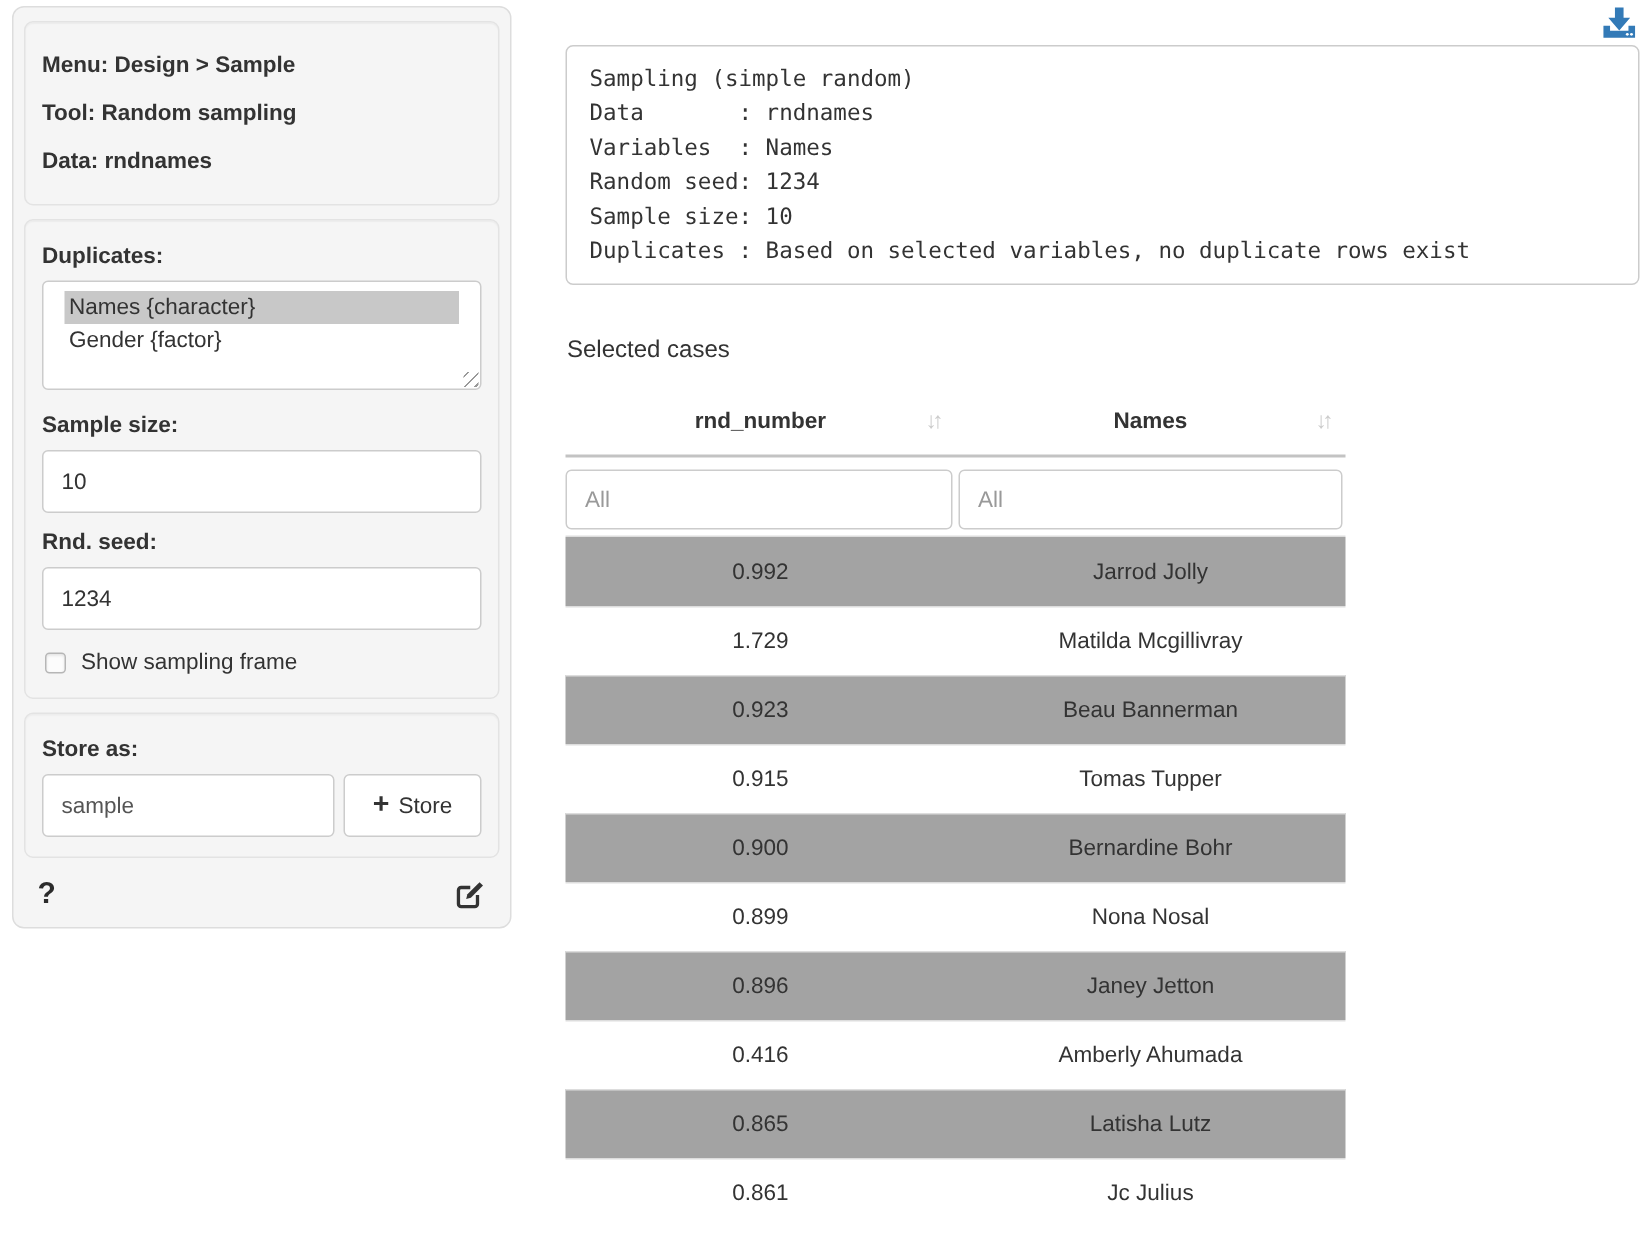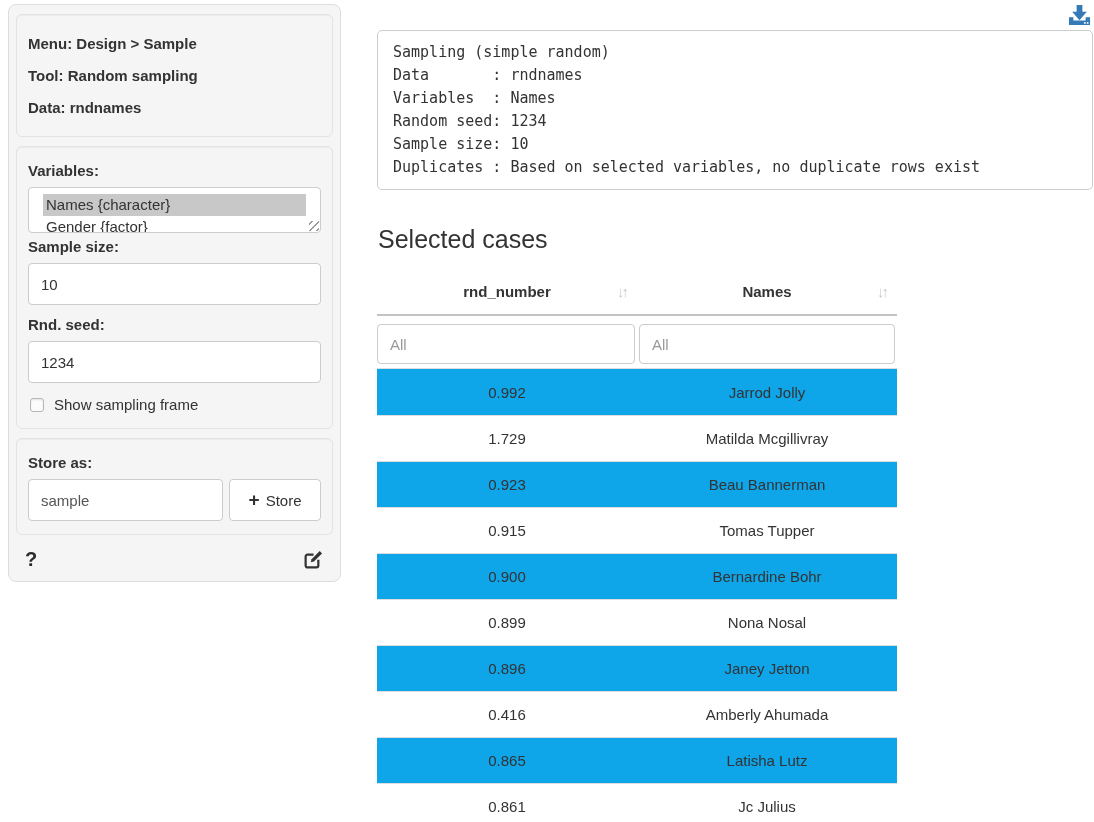--- a/index.html
+++ b/index.html
@@ -20,21 +20,21 @@
     background:#f5f5f5; border:1px solid #e3e3e3; border-radius:6px;
     box-shadow: inset 0 1px 1px rgba(0,0,0,.04);
     padding:13px 11px; margin-bottom:9px;
   }
   .hdr-line { font-weight:bold; line-height:21px; margin:5px 0 11px 0; }
   .hdr-line:last-child { margin-bottom:5px; }
 
   .ctl-label { font-weight:bold; margin:2px 0 8px 0; }
   .listbox {
     position:relative; background:#fff; border:1px solid #ccc; border-radius:4px;
-    height:46px; padding:6px 0 0 0; margin-bottom:3px; overflow:hidden;
+    height:73px; padding:6px 0 0 0; margin-bottom:13px; overflow:hidden;
   }
   .list-item { margin:0 14px; padding:0 3px; line-height:22px; white-space:nowrap; }
   .list-item.selected { background:#c8c8c8; }
   .resize-handle {
     position:absolute; right:1px; bottom:1px; width:10px; height:10px;
     background: repeating-linear-gradient(135deg, transparent 0 2px, #999 2px 3px, transparent 3px 5px);
   }
   .two-col { display:flex; gap:9px;flex-direction:column; }
   .field { flex:1; min-width:0; }
   .text-input {
@@ -68,21 +68,21 @@
   .main { position:absolute; left:377px; top:0; width:716px; }
   .download-btn { position:absolute; top:4px; right:2px; cursor:pointer; line-height:0; }
 
   .summary-box {
     margin-top:30px; background:#fff; border:1px solid #ccc; border-radius:5px;
     padding:10px 15px; font-family:"DejaVu Sans Mono","Liberation Mono",monospace;
     font-size:15px; line-height:23px; color:#333;
   }
   .summary-line { white-space:pre; }
 
-  .section-heading { font-size:25px; font-weight:500; margin:35px 0 0 1px; color:#333; }
+  .section-heading { font-size:16px; font-weight:500; margin:35px 0 0 1px; color:#333; }
 
   .dt { width:520px; margin-top:16px; }
   .dt-head {
     display:grid; grid-template-columns:260px 260px;
     padding:13px 0 14px 0; border-bottom:2px solid #c3c3c3;
   }
   .dt-th { position:relative; text-align:center; font-weight:bold; cursor:pointer; }
   .sort-icon {
     position:absolute; right:11px; top:0; color:#ccc; font-size:15px;
     letter-spacing:-3px; cursor:pointer;
@@ -94,35 +94,35 @@
   .filter-input {
     width:100%; height:40px; background:#fff; border:1px solid #ccc; border-radius:4px;
     padding:0 12px; font-family:inherit; font-size:15px; color:#6d28d9; outline:none;
   }
   .filter-input::placeholder { color:#999; opacity:1; }
   .dt-row {
     display:grid; grid-template-columns:260px 260px; height:46px;
     align-items:center; text-align:center; border-top:1px solid #ddd;
   }
   .dt-row:first-child { border-top:none; }
-  .dt-row.odd { background:#0ea5e9; }
+  .dt-row.odd { background:#a3a3a3; }
 </style>
 </head>
 <body>
 
 <aside class="sidebar">
 
   <div class="well">
     <div class="hdr-line">Menu: Design &gt; Sample</div>
     <div class="hdr-line">Tool: Random sampling</div>
     <div class="hdr-line">Data: rndnames</div>
   </div>
 
   <div class="well">
-    <div class="ctl-label">Variables:</div>
+    <div class="ctl-label">Duplicates:</div>
     <div class="listbox">
       <div class="resize-handle"></div>
     <div class="list-item selected">Names {character}</div>
         <div class="list-item">Gender {factor}</div>
       </div>
 
     <div class="two-col">
       <div class="field">
         <div class="ctl-label">Sample size:</div>
         <input class="text-input" type="text" value="10" style="">

